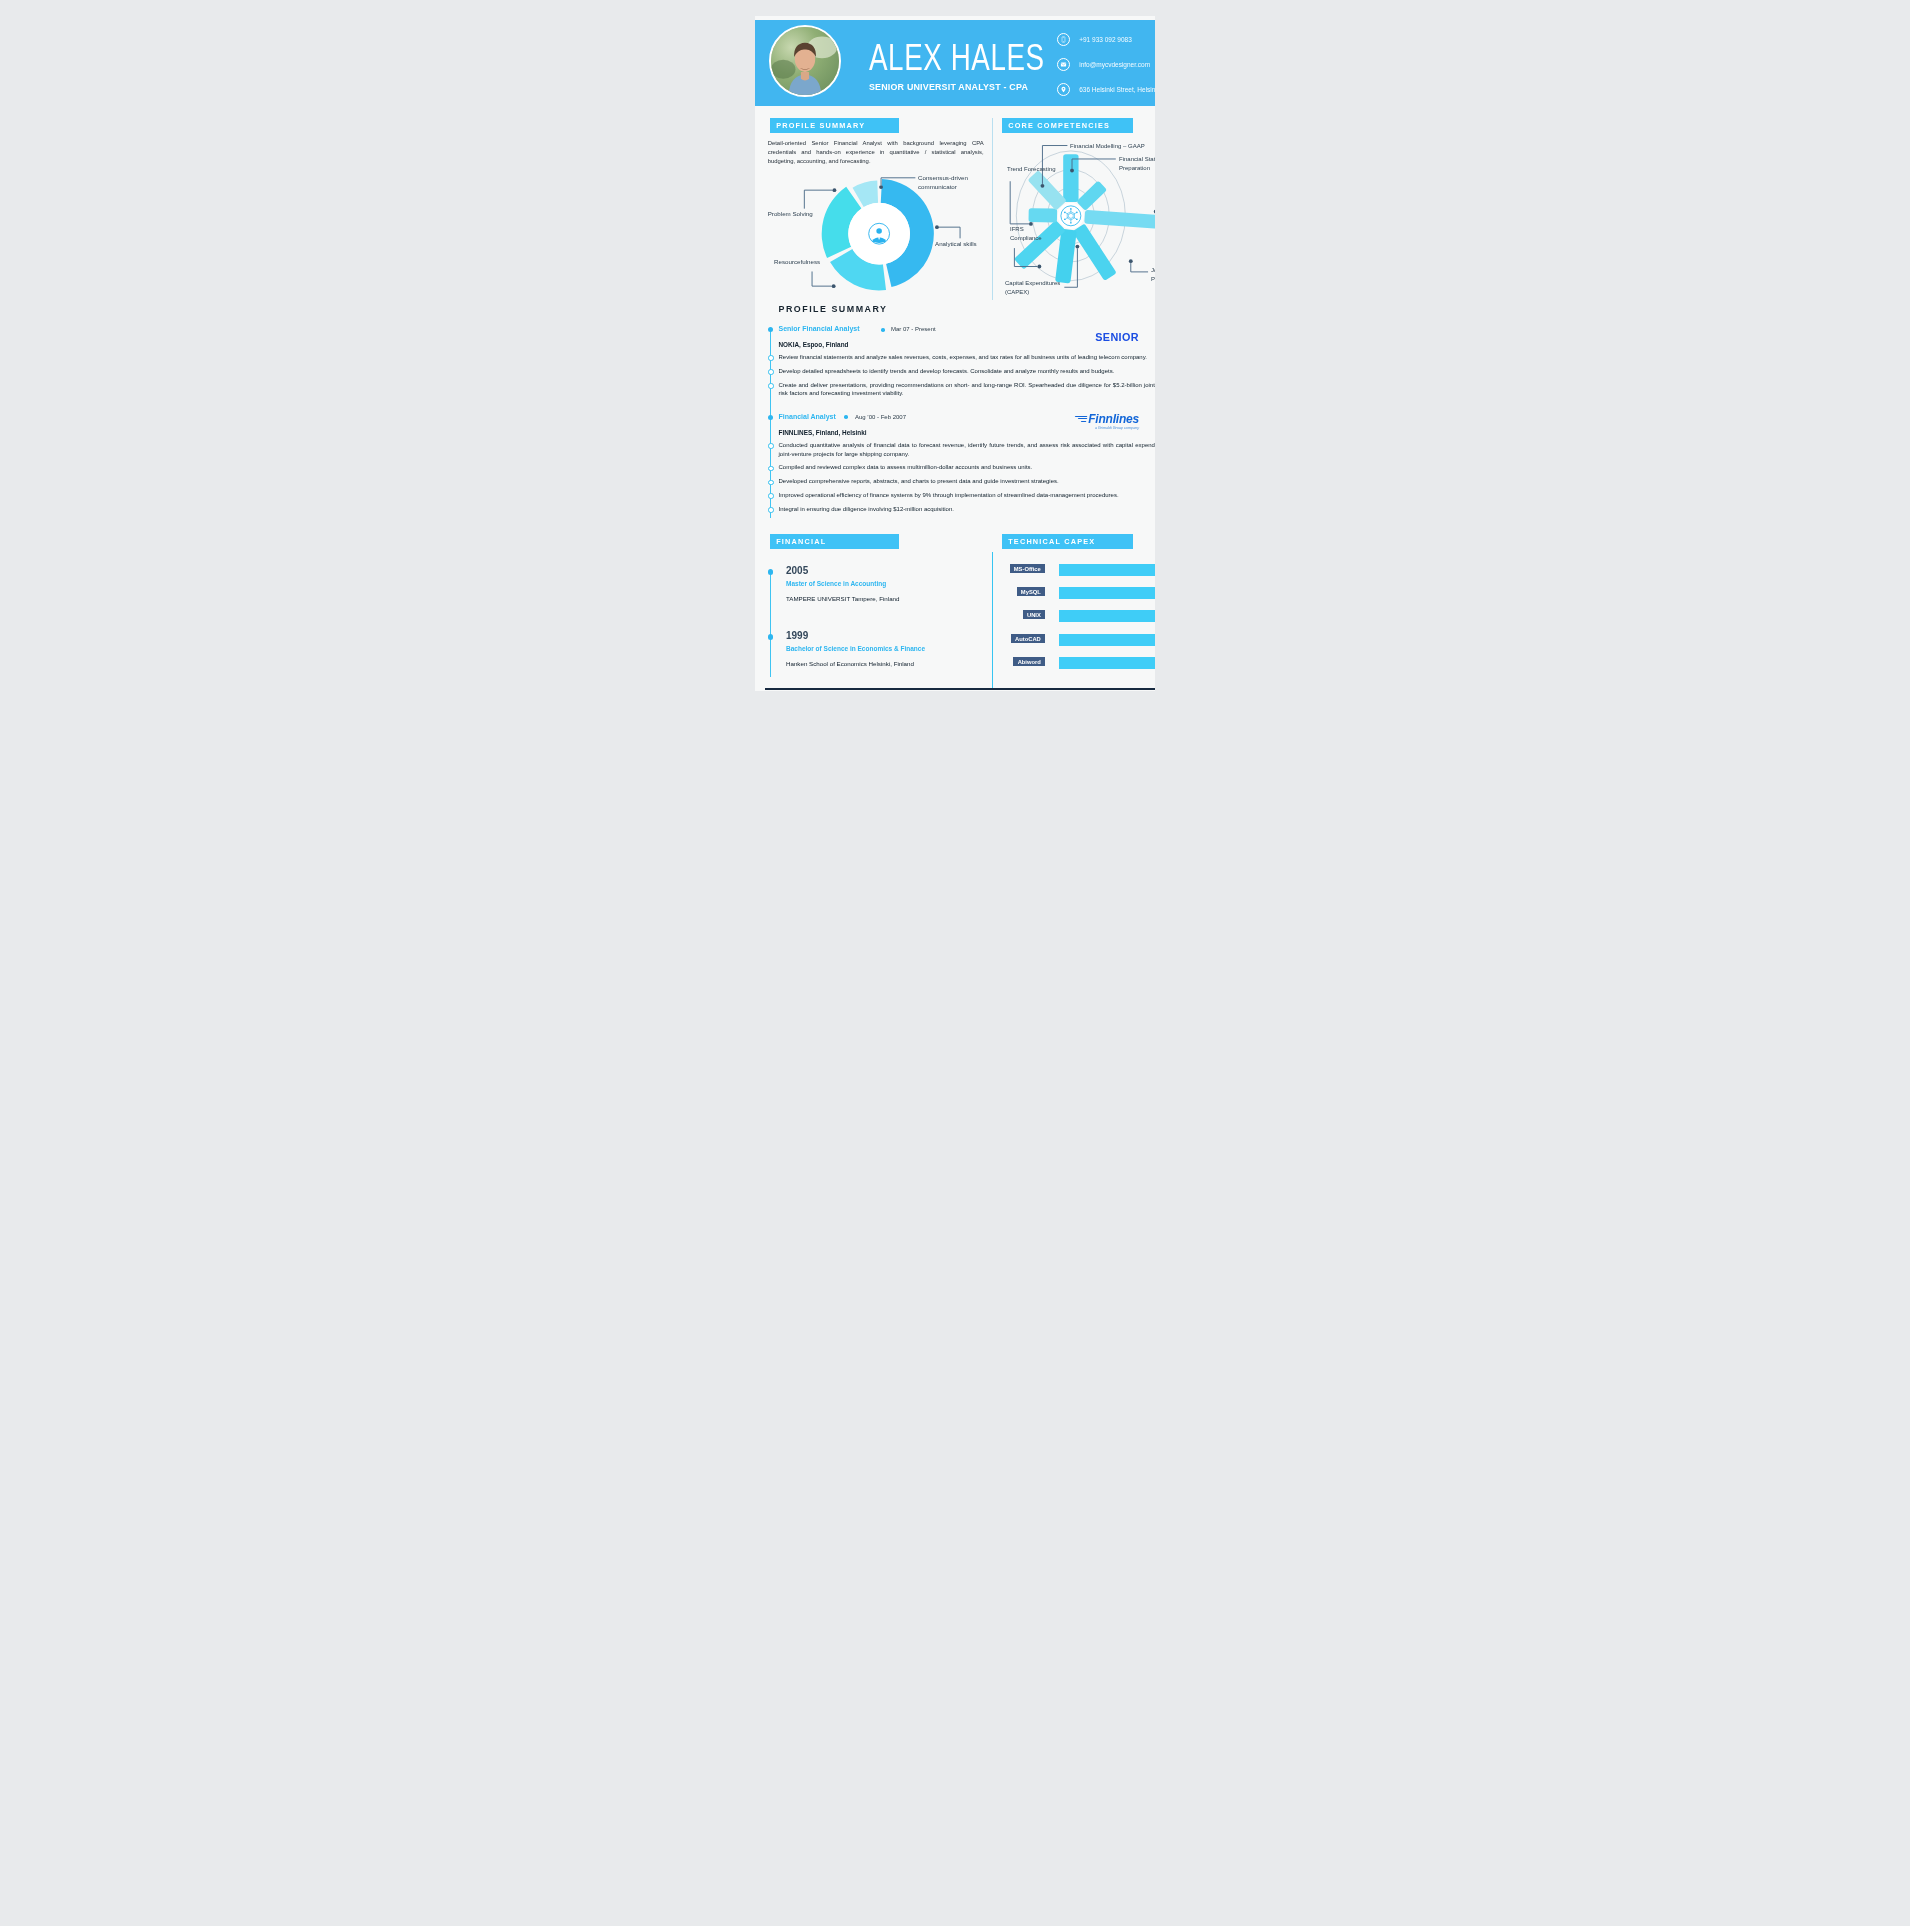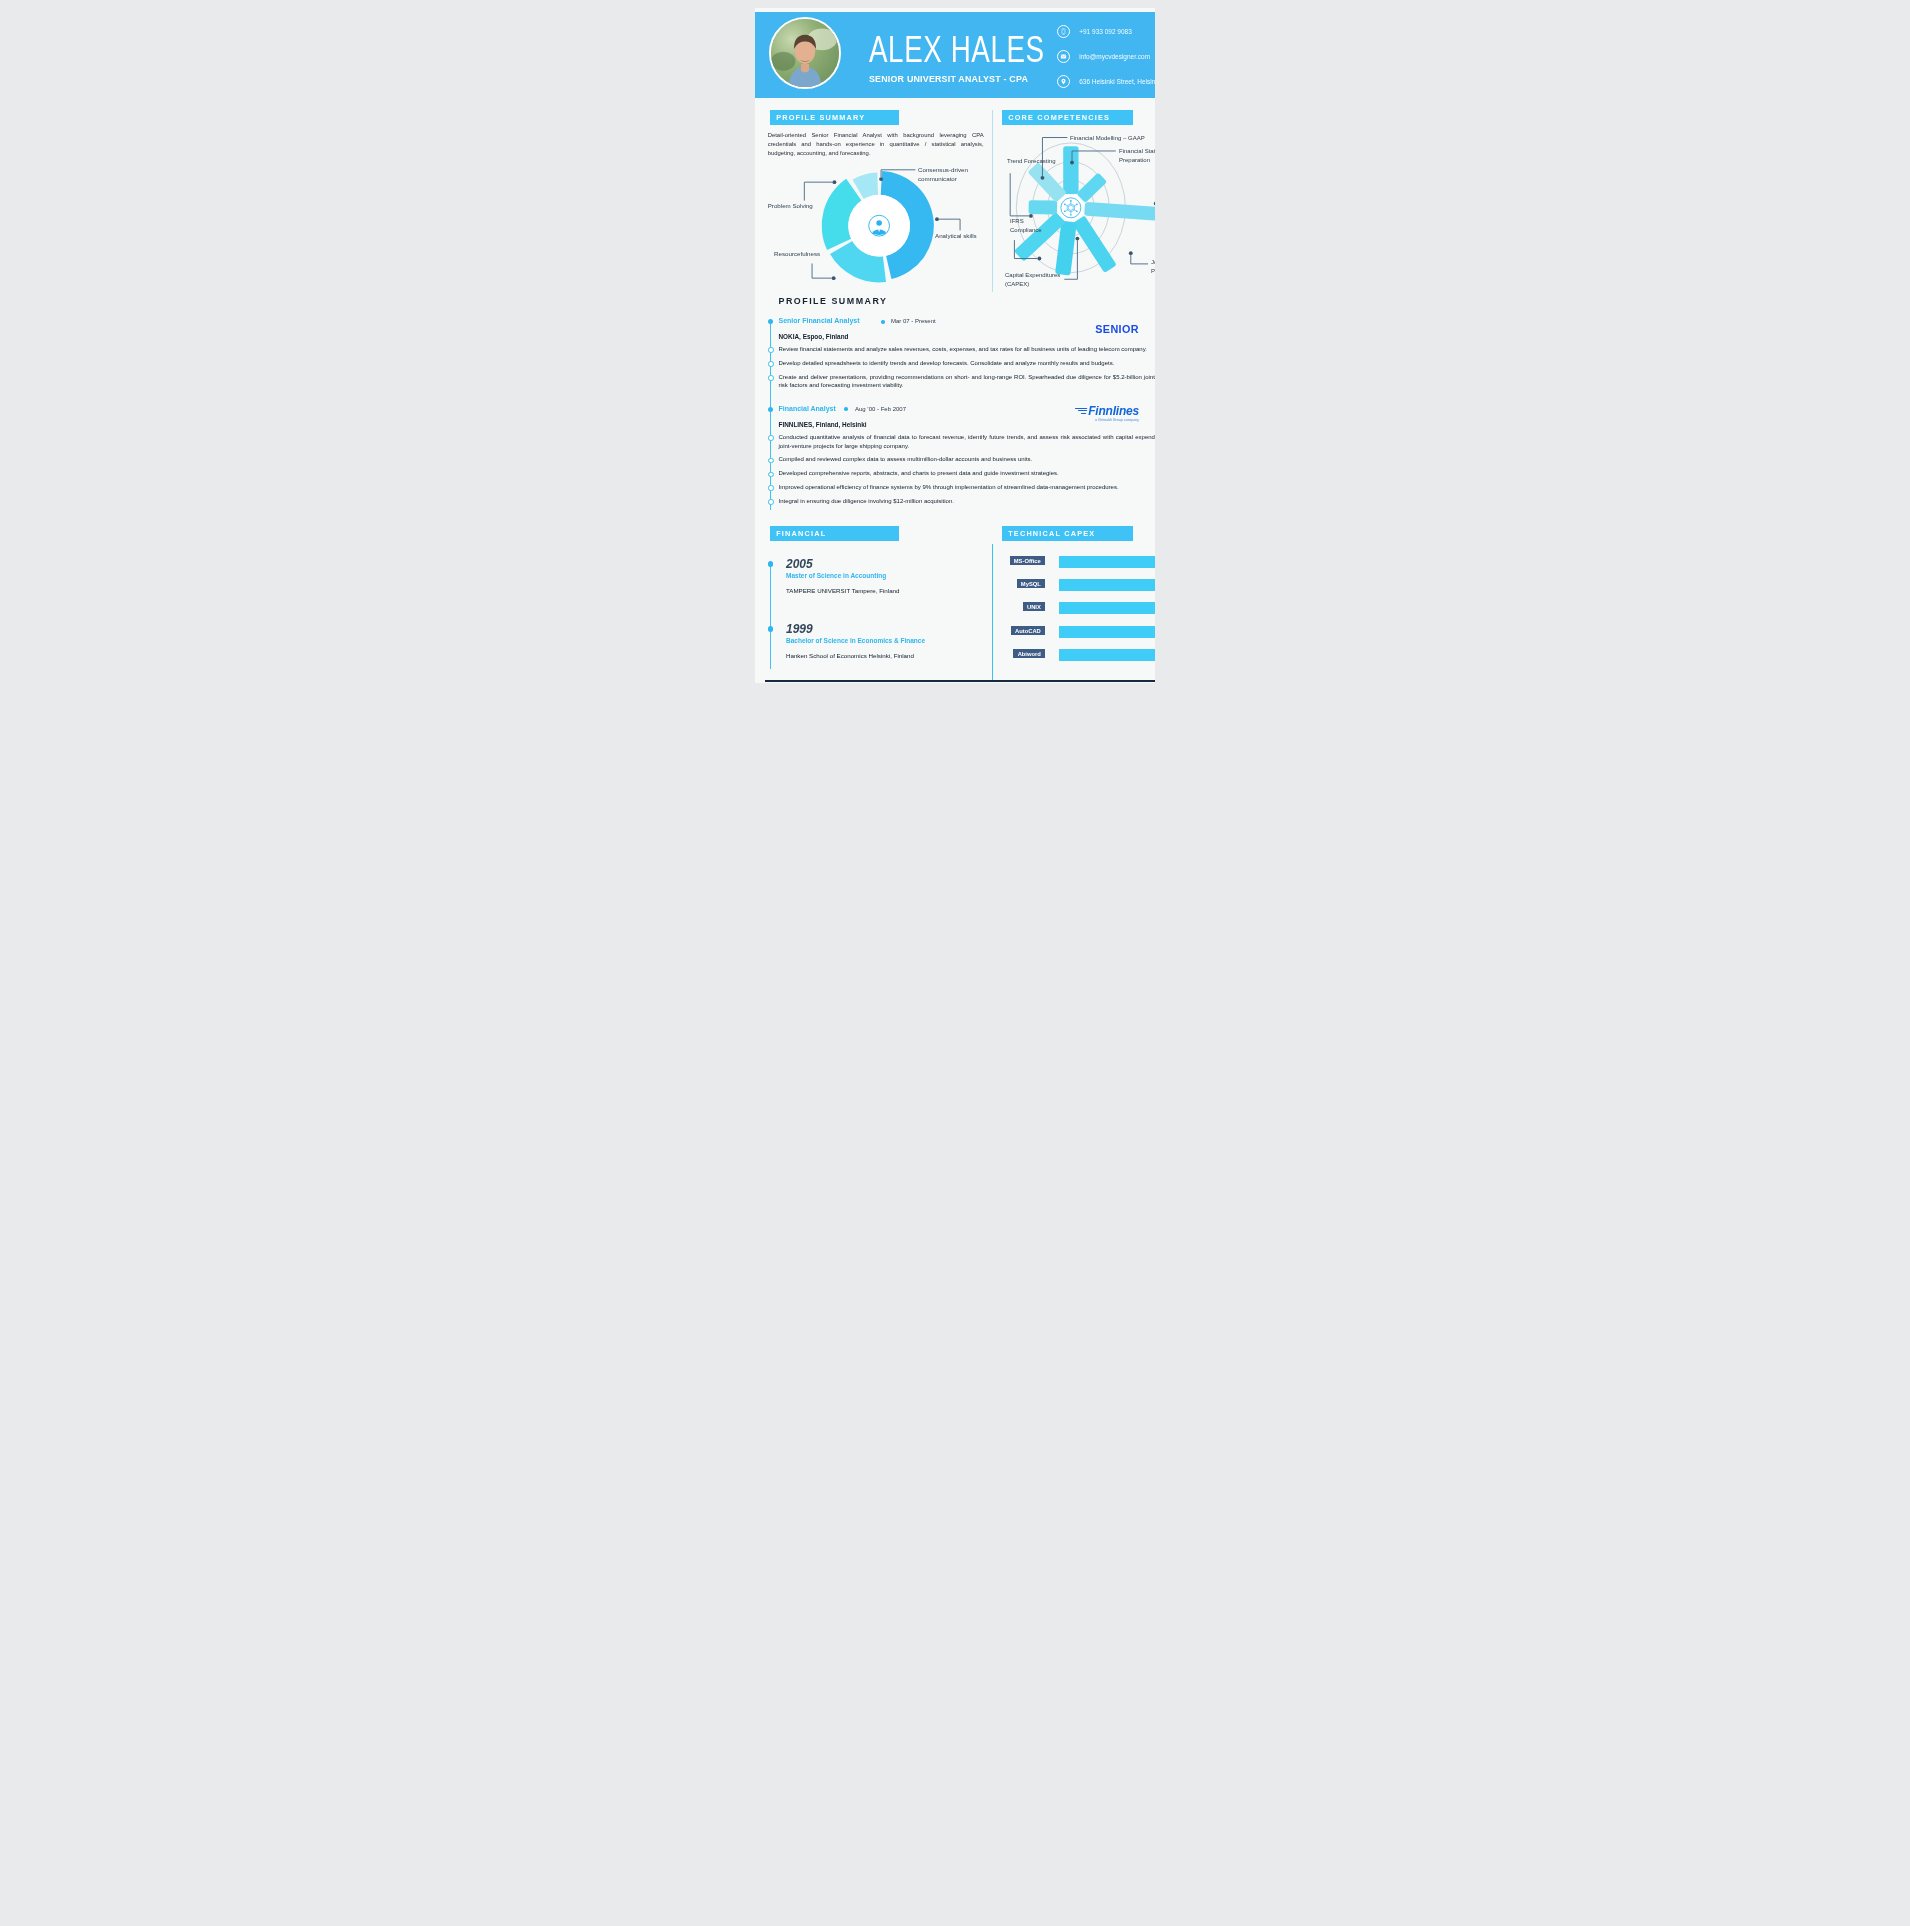--- a/index.html
+++ b/index.html
@@ -1,17 +1,17 @@
 <!DOCTYPE html>
 <html style="font-size:6.2px"><head>
 <meta charset="utf-8">
 <style>
   * { margin:0; padding:0; box-sizing:border-box; }
   body { background:#e8eaec; font-family:"Liberation Sans", sans-serif; }
-  .page { position:relative; width:400px; height:675px; margin:8px auto; background:#f7f8f8; overflow:hidden; }
+  .page { position:relative; width:400px; height:675px; margin:16px auto; background:#f7f8f8; overflow:hidden; }
 
   
   .header { position:absolute; left:0; top:3.5px; width:478px; height:86px; background:#41b6f0; }
   .photo { position:absolute; left:14px; top:5.4px; width:72px; height:72px; border-radius:50%;
            border:2.3px solid #ffffff; overflow:hidden; background:#9db98a; }
   .photo svg { display:block; width:100%; height:100%; }
   .name { position:absolute; left:114px; top:17px; color:#ffffff; font-size:37px; font-weight:400;
           letter-spacing:0.8px; transform:scaleX(.75); transform-origin:left top; white-space:nowrap; }
   .jobtitle { position:absolute; left:114px; top:62px; color:#ffffff; font-size:8.9px; font-weight:700;
           letter-spacing:0.2px; white-space:nowrap; }
@@ -48,21 +48,21 @@
   .logo-nokia { position:absolute; right:16px; color:#1b4de2; font-size:10.8px; font-weight:700;
                 letter-spacing:0.4px; white-space:nowrap; }
   .logo-finn { position:absolute; right:16px; width:73px; text-align:right; }
   .finn-main { display:flex; align-items:center; justify-content:flex-end; gap:1.5px; }
   .finn-wing { display:flex; flex-direction:column; align-items:flex-end; gap:1.2px; }
   .finn-wing i { display:block; height:1.3px; background:#1266d8; transform:skewX(-35deg); }
   .finn-text { color:#1266d8; font-size:12px; font-weight:700; font-style:italic; letter-spacing:-0.2px; }
   .finn-sub { color:#4a90d9; font-size:3.7px; font-style:italic; margin-top:0.4px; white-space:nowrap; }
 
   
-  .edu-year { position:absolute; color:#33475a; font-size:12px; font-weight:700;font-style:italic; }
+  .edu-year { position:absolute; color:#33475a; font-size:10px; font-weight:700; }
   .edu-degree { position:absolute; color:#2db6f0; font-size:6.5px; font-weight:700; white-space:nowrap; }
   .edu-school { position:absolute; color:#0f1e2b; font-size:6.2px; white-space:nowrap; }
 
   
   .skill-row { position:absolute; left:247px; width:217px; height:11.6px; }
   .skill-label-wrap { position:absolute; left:0; top:0.4px; width:43px; text-align:right; }
   .skill-label { display:inline-block; background:#3f5c86; color:#ffffff; font-size:5.8px; font-weight:700;
                  padding:1.5px 4.2px; }
   .skill-track { position:absolute; left:57px; top:0; width:159px; height:11.6px; }
   .skill-bar { position:relative; height:11.6px; background:#3fcdf7; }

